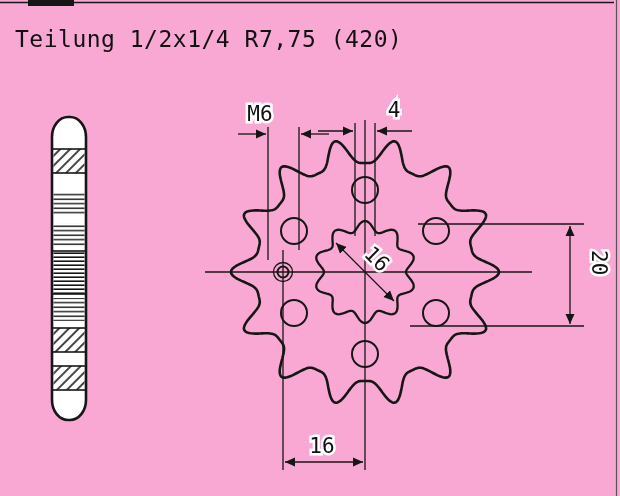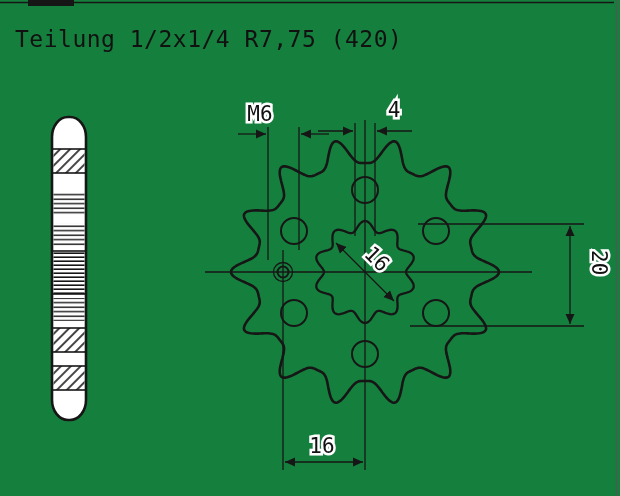--- a/index.html
+++ b/index.html
@@ -1,16 +1,16 @@
 <!DOCTYPE html>
 <html><head>
 <meta charset="utf-8">
 <style>
   html,body{margin:0;padding:0;background:#ffffff;}
-  .page{position:relative;width:620px;height:496px;background:#15803d;overflow:hidden;
+  .page{position:relative;width:620px;height:496px;background:#f9a8d4;overflow:hidden;
         font-family:"DejaVu Sans Mono", monospace;}
   svg{display:block;}
   .outline{fill:none;stroke:#161616;stroke-width:2.6;stroke-linejoin:round;stroke-linecap:round;}
   .outline-filled{fill:#ffffff;stroke:#161616;stroke-width:2.6;}
   .bore{fill:none;stroke:#161616;stroke-width:2.3;stroke-linejoin:round;}
   .med{fill:none;stroke:#161616;stroke-width:2;}
   .thin{fill:none;stroke:#161616;stroke-width:1.3;}
   .edge{fill:none;stroke:#161616;stroke-width:1.6;}
   text{fill:#111111;font-family:"DejaVu Sans Mono", monospace;}
   .title-text{font-size:23px;letter-spacing:0.5px;}

